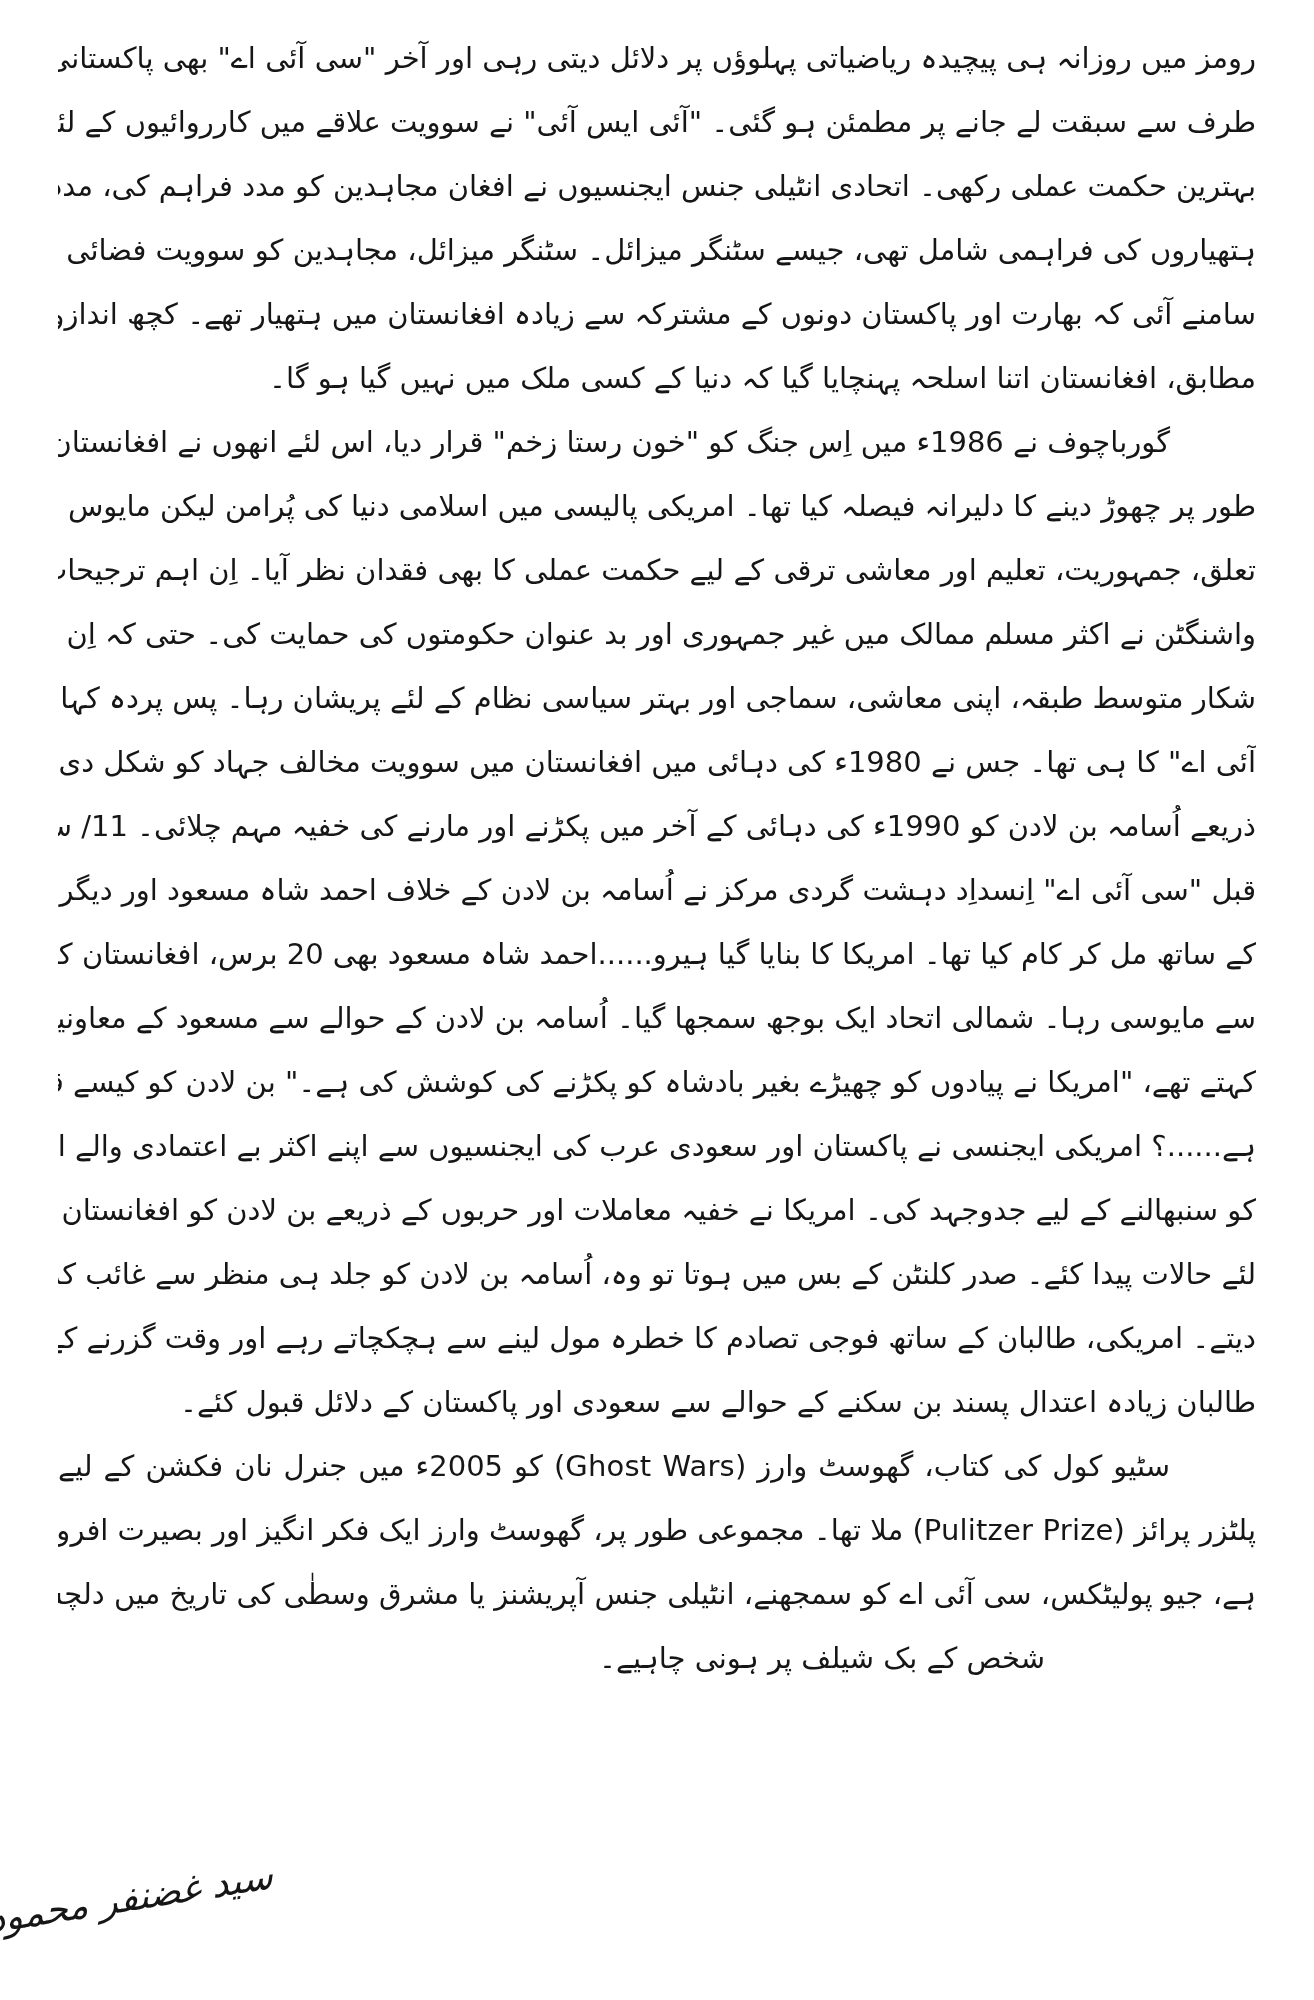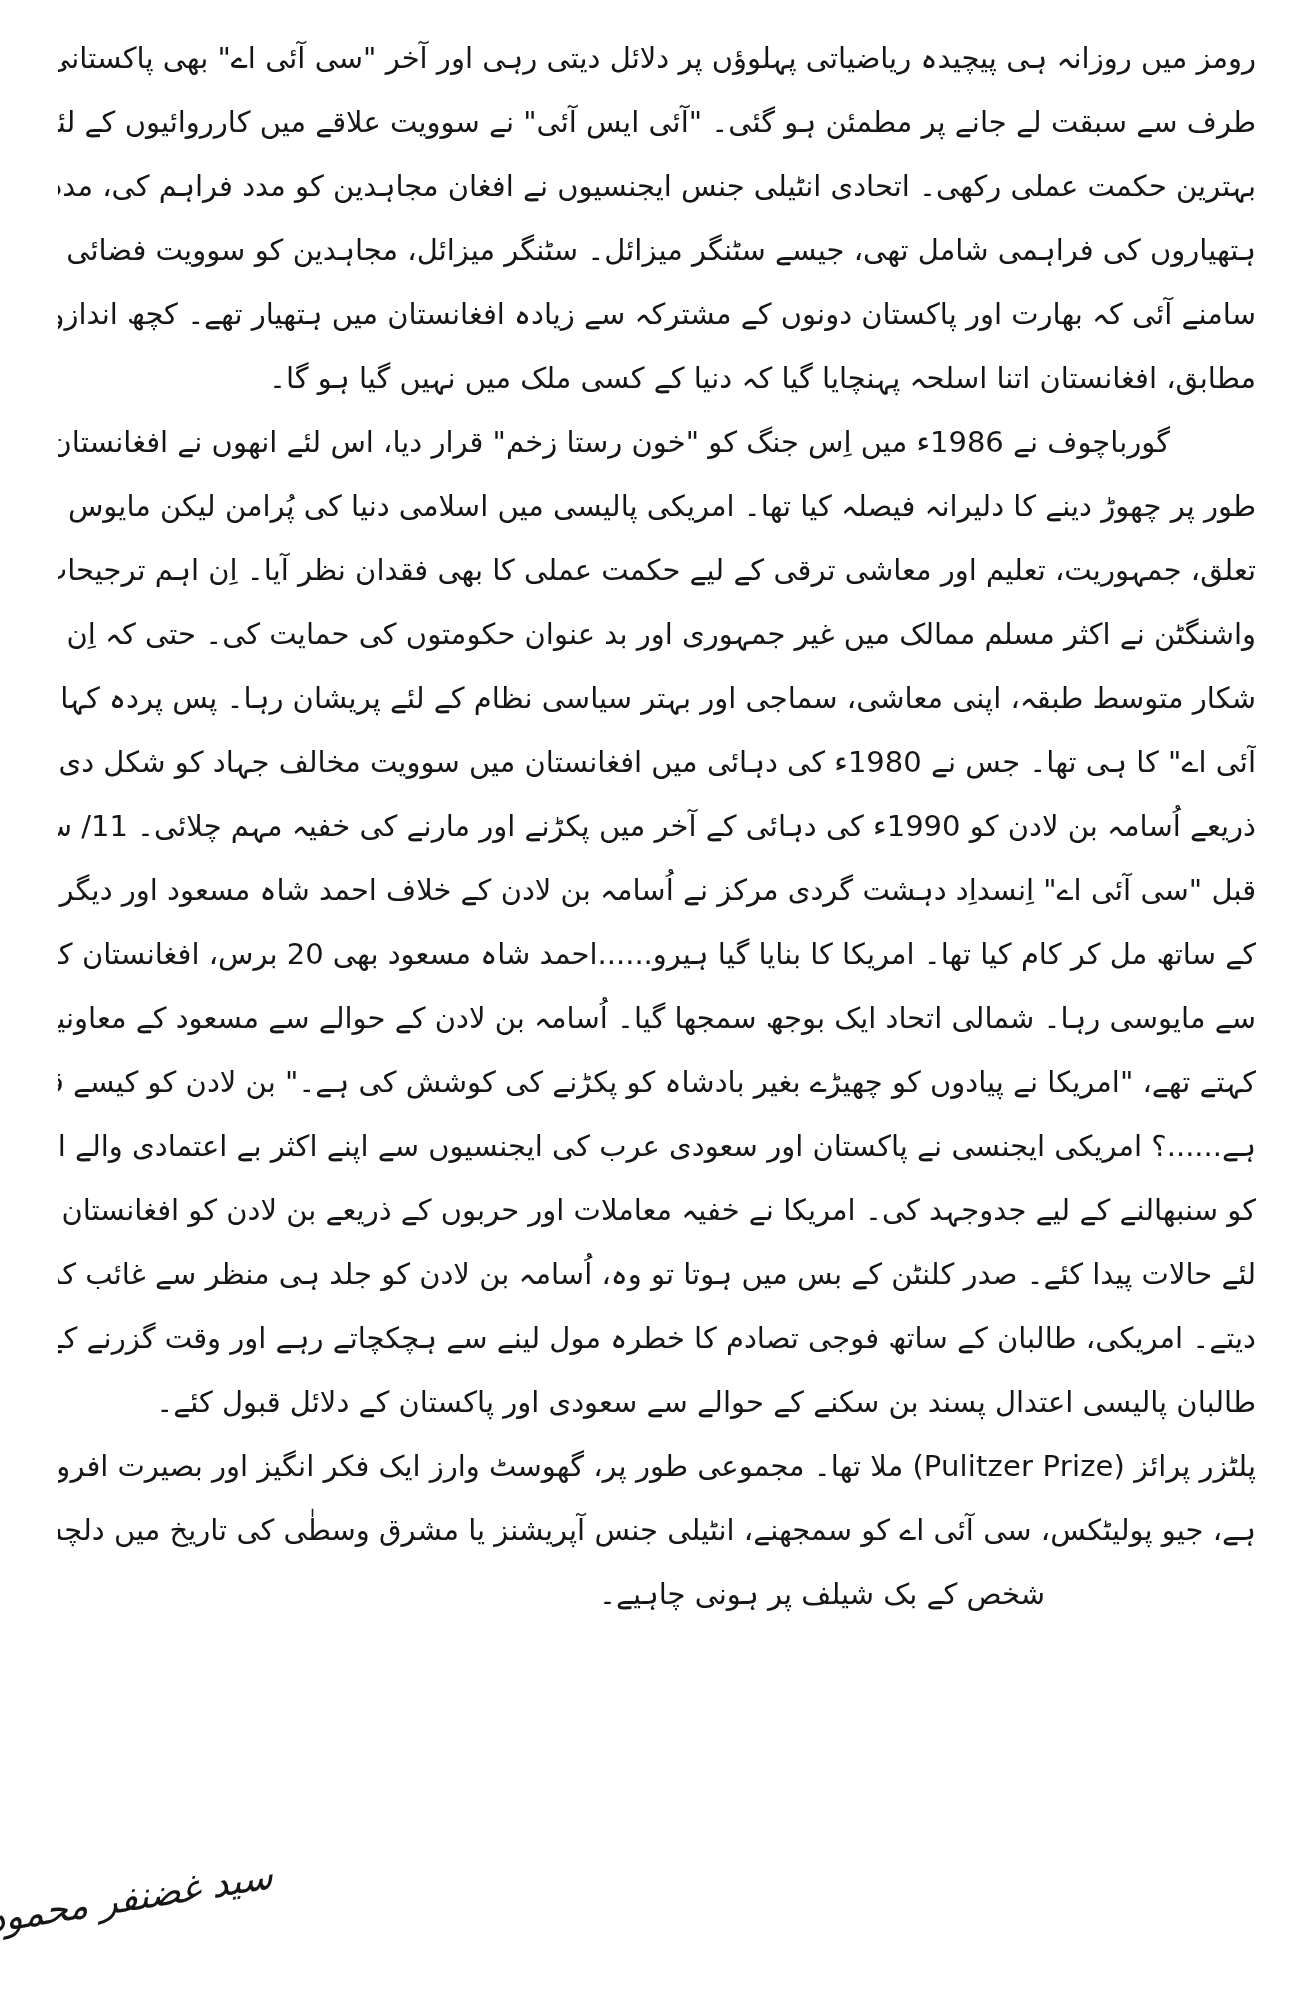--- a/index.html
+++ b/index.html
@@ -89,22 +89,23 @@
         <div class="line">آئی اے" کا ہی تھا۔ جس نے 1980ء کی دہائی میں افغانستان میں سوویت مخالف جہاد کو شکل دی۔ پھر پیسوں کے</div>
         <div class="line">ذریعے اُسامہ بن لادن کو 1990ء کی دہائی کے آخر میں پکڑنے اور مارنے کی خفیہ مہم چلائی۔ 11/ ستمبر سے دو برس</div>
         <div class="line">قبل "سی آئی اے" اِنسداِد دہشت گردی مرکز نے اُسامہ بن لادن کے خلاف احمد شاہ مسعود اور دیگر افغانیوں</div>
         <div class="line">کے ساتھ مل کر کام کیا تھا۔ امریکا کا بنایا گیا ہیرو......احمد شاہ مسعود بھی 20 برس، افغانستان کیلئے امریکا کی پالیسی</div>
         <div class="line">سے مایوسی رہا۔ شمالی اتحاد ایک بوجھ سمجھا گیا۔ اُسامہ بن لادن کے حوالے سے مسعود کے معاونین</div>
         <div class="line">کہتے تھے، "امریکا نے پیادوں کو چھیڑے بغیر بادشاہ کو پکڑنے کی کوشش کی ہے۔" بن لادن کو کیسے قابو کرنا</div>
         <div class="line">ہے......؟ امریکی ایجنسی نے پاکستان اور سعودی عرب کی ایجنسیوں سے اپنے اکثر بے اعتمادی والے اتحاد</div>
         <div class="line">کو سنبھالنے کے لیے جدوجہد کی۔ امریکا نے خفیہ معاملات اور حربوں کے ذریعے بن لادن کو افغانستان پناہ لینے کے</div>
         <div class="line">لئے حالات پیدا کئے۔ صدر کلنٹن کے بس میں ہوتا تو وہ، اُسامہ بن لادن کو جلد ہی منظر سے غائب کرا</div>
         <div class="line">دیتے۔ امریکی، طالبان کے ساتھ فوجی تصادم کا خطرہ مول لینے سے ہچکچاتے رہے اور وقت گزرنے کے ساتھ،</div>
-        <div class="line partial">طالبان پالیسی اعتدال پسند بن سکنے کے حوالے سے سعودی اور پاکستان کے دلائل قبول کئے۔</div>
+        <div class="line partial">طالبان زیادہ اعتدال پسند بن سکنے کے حوالے سے سعودی اور پاکستان کے دلائل قبول کئے۔</div>
       </div>
       <div class="paragraph">
+        <div class="line indent">سٹیو کول کی کتاب، گھوسٹ وارز (Ghost Wars) کو 2005ء میں جنرل نان فکشن کے لیے</div>
         <div class="line">پلٹزر پرائز (Pulitzer Prize) ملا تھا۔ مجموعی طور پر، گھوسٹ وارز ایک فکر انگیز اور بصیرت افروز مطالعہ</div>
         <div class="line">ہے، جیو پولیٹکس، سی آئی اے کو سمجھنے، انٹیلی جنس آپریشنز یا مشرق وسطٰی کی تاریخ میں دلچسپی رکھنے والے ہر</div>
         <div class="line partial">شخص کے بک شیلف پر ہونی چاہیے۔</div>
       </div>
     </div>
   <div class="signature">سید غضنفر محمود</div>
 </div>
 
 </body></html>

